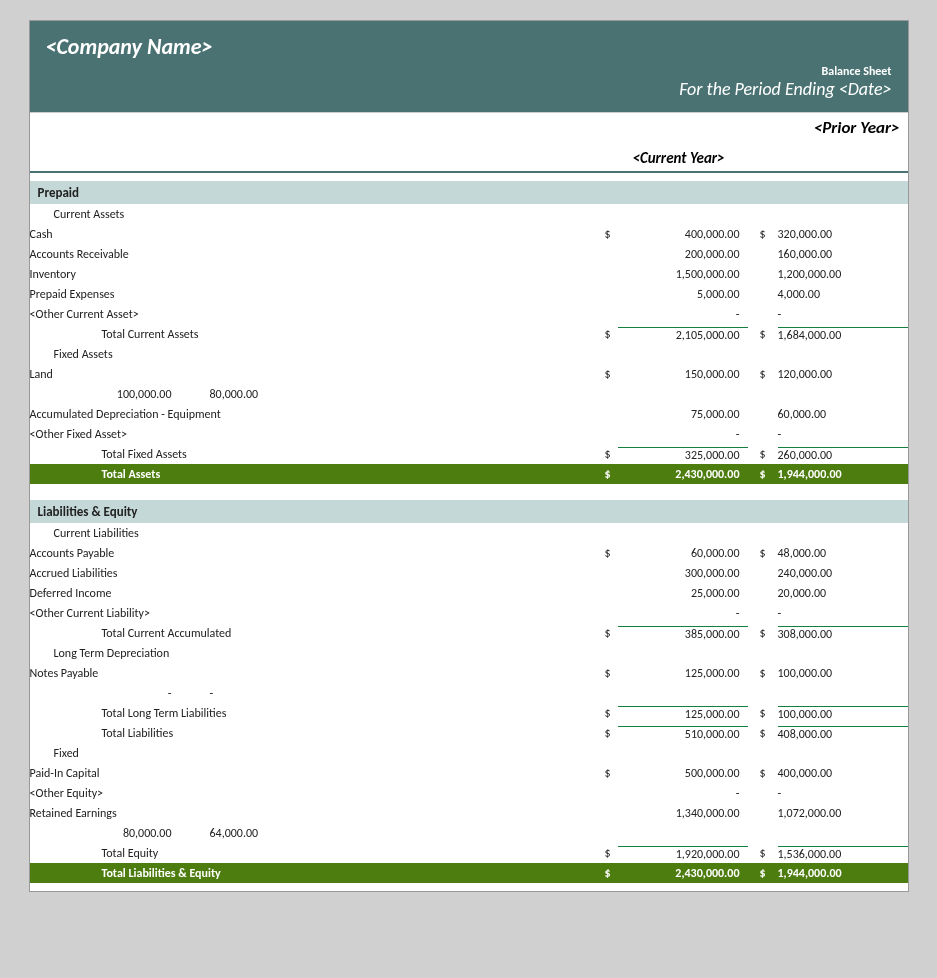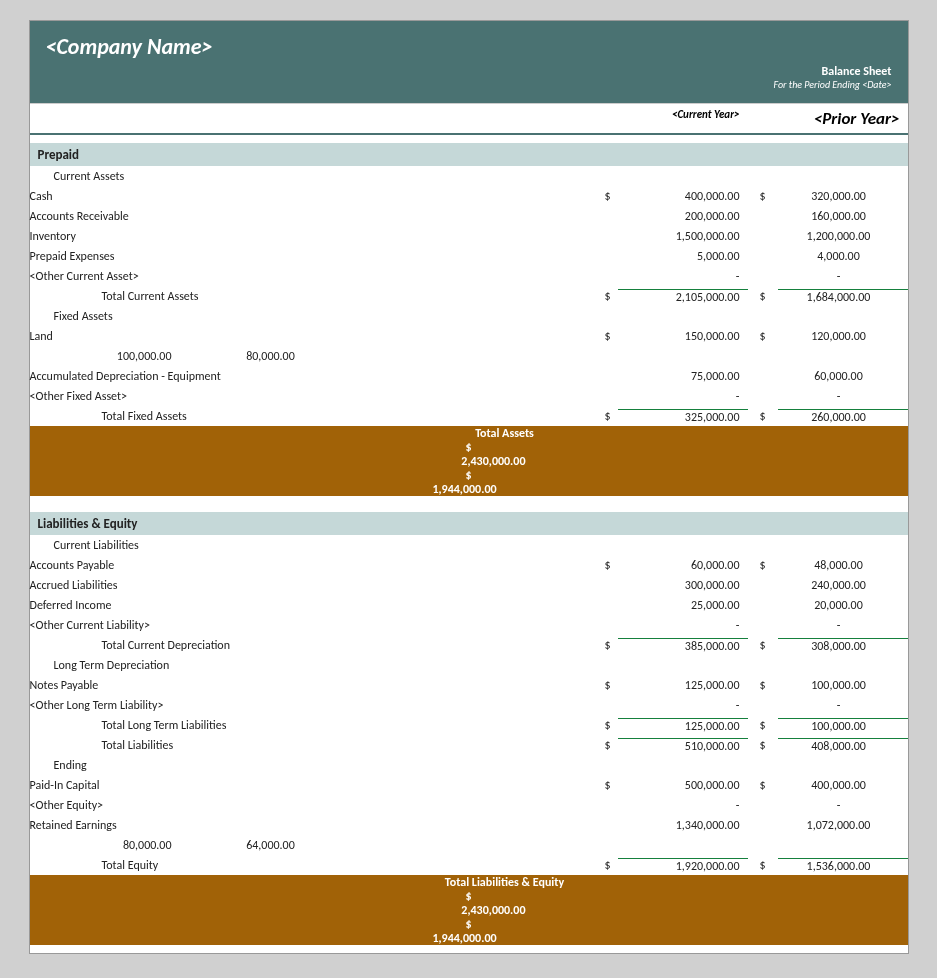--- a/index.html
+++ b/index.html
@@ -31,33 +31,33 @@
     .report-title {
       color: #fff;
       text-align: right;
       font-size: 12px;
       font-weight: bold;
       margin-top: 4px;
     }
     .report-subtitle {
       color: #fff;
       text-align: right;
-      font-size: 10px;
+      font-size: 18px;
       font-style: italic;
     }
     .column-header-row {
       display: flex;
       border-bottom: 2px solid #4a7272;
       border-top: 1px solid #ccc;
       padding: 4px 0;
       background: #fff;
     }
     .col-label { flex: 1; }
     .col-dollar-sign { width: 20px; text-align: center; font-size: 11px; }
-    .col-current { width: 130px; text-align: right; padding-right: 8px; font-size: 11px; font-style: italic; font-weight: bold; }
+    .col-current { width: 130px; text-align: center; padding-right: 8px; font-size: 15px; font-style: italic; font-weight: bold; margin-top: 32px; }
     .col-sep { width: 30px; text-align: center; font-size: 11px; }
     .col-prior { width: 130px; text-align: right; padding-right: 8px; font-size: 17px; font-style: italic; font-weight: bold; }
 
     .table-body { padding: 0; }
 
     .section-header {
       background: #c5d8d8;
       padding: 4px 8px;
       font-weight: bold;
       font-size: 13px;
@@ -68,35 +68,34 @@
       display: flex;
       align-items: center;
       min-height: 20px;
       border-bottom: none;
     }
 
     .row-label { flex: 1; padding-left: 0; color: #222; }
     .row-dollar { width: 20px; text-align: center; color: #222; }
     .row-current { width: 130px; text-align: right; padding-right: 8px; color: #222; }
     .row-sep { width: 30px; text-align: center; color: #222; }
-    .row-prior { width: 130px; text-align: center; padding-right: 8px; color: #222; }
+    .row-prior { width: 130px; text-align: left; padding-right: 8px; color: #222; }
 
     .indent1 { padding-left: 24px; }
     .indent2 { }
     .indent3 { padding-left: 72px; }
 
     .subtotal-row .row-label { padding-left: 72px; }
     .subtotal-row .row-current, .subtotal-row .row-prior {
       border-top: 1px solid #15803d;
     }
     .total-row-dark {
-      background: #a16207;
+      background: #4d7c0f;
       color: #fff;
       font-weight: bold;
-      flex-direction: column;
     }
     .total-row-dark .row-label,
     .total-row-dark .row-dollar,
     .total-row-dark .row-current,
     .total-row-dark .row-sep,
     .total-row-dark .row-prior { color: #fff; }
 
     .spacer-row { height: 8px; }
   </style>
 </head>
@@ -250,63 +249,62 @@
         <div class="row-prior">20,000.00</div>
       </div>
       <div class="row ">
         <div class="row-label indent2">&lt;Other Current Liability&gt;</div>
         <div class="row-dollar"></div>
         <div class="row-current">-</div>
         <div class="row-sep"></div>
         <div class="row-prior">-</div>
       </div>
       <div class="row subtotal-row">
-        <div class="row-label indent2">Total Current Depreciation</div>
+        <div class="row-label indent2">Total Current Accumulated</div>
         <div class="row-dollar">$</div>
         <div class="row-current">385,000.00</div>
         <div class="row-sep">$</div>
         <div class="row-prior">308,000.00</div>
       </div>
       <div class="row">
         <div class="row-label indent1">Long Term Depreciation</div>
         <div class="row-dollar"></div>
         <div class="row-current"></div>
         <div class="row-sep"></div>
         <div class="row-prior"></div>
       </div>
       <div class="row ">
         <div class="row-label indent2">Notes Payable</div>
         <div class="row-dollar">$</div>
         <div class="row-current">125,000.00</div>
         <div class="row-sep">$</div>
         <div class="row-prior">100,000.00</div>
       </div>
       <div class="row ">
-        <div class="row-label indent2">&lt;Other Long Term Liability&gt;</div>
         <div class="row-dollar"></div>
         <div class="row-current">-</div>
         <div class="row-sep"></div>
         <div class="row-prior">-</div>
       </div>
       <div class="row subtotal-row">
         <div class="row-label indent2">Total Long Term Liabilities</div>
         <div class="row-dollar">$</div>
         <div class="row-current">125,000.00</div>
         <div class="row-sep">$</div>
         <div class="row-prior">100,000.00</div>
       </div>
       <div class="row subtotal-row">
         <div class="row-label indent2">Total Liabilities</div>
         <div class="row-dollar">$</div>
         <div class="row-current">510,000.00</div>
         <div class="row-sep">$</div>
         <div class="row-prior">408,000.00</div>
       </div>
       <div class="row">
-        <div class="row-label indent1">Ending</div>
+        <div class="row-label indent1">Fixed</div>
         <div class="row-dollar"></div>
         <div class="row-current"></div>
         <div class="row-sep"></div>
         <div class="row-prior"></div>
       </div>
       <div class="row ">
         <div class="row-label indent2">Paid-In Capital</div>
         <div class="row-dollar">$</div>
         <div class="row-current">500,000.00</div>
         <div class="row-sep">$</div>

